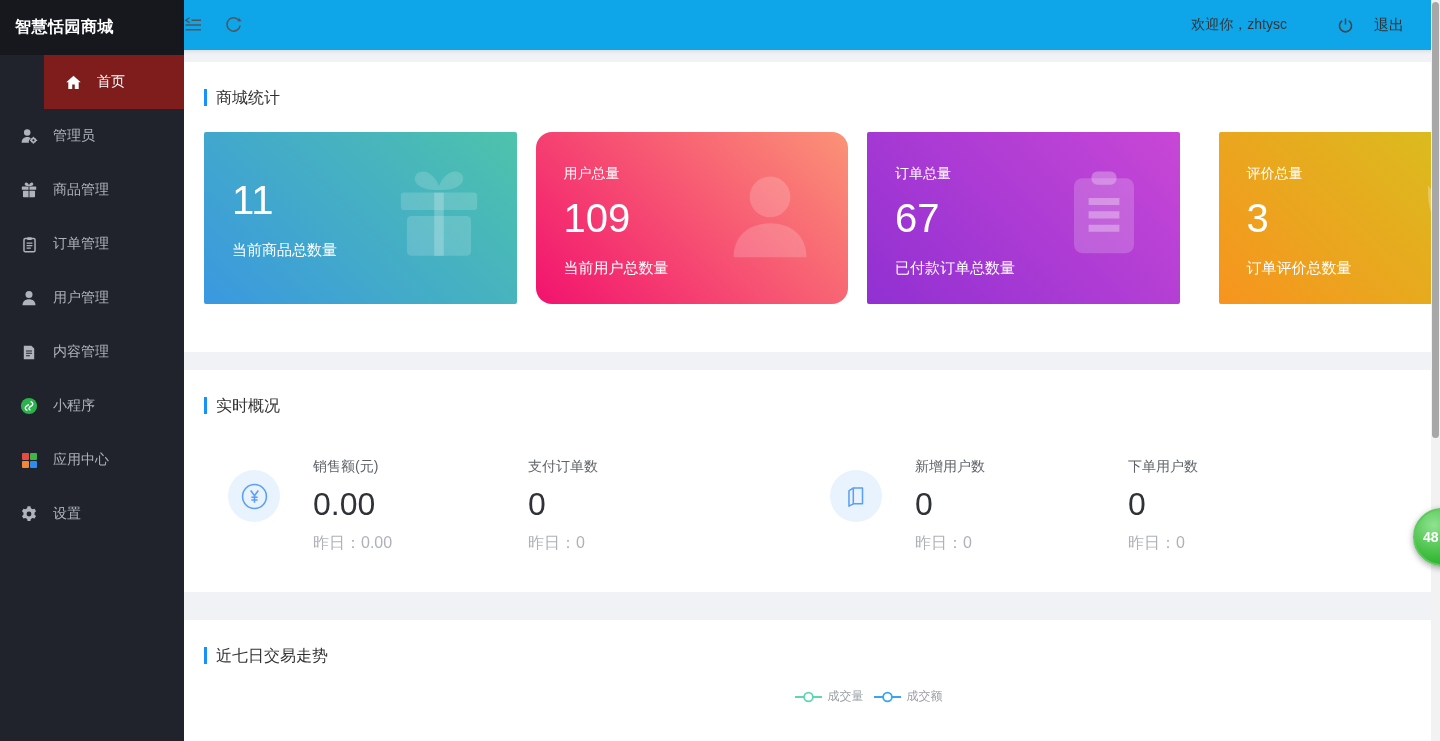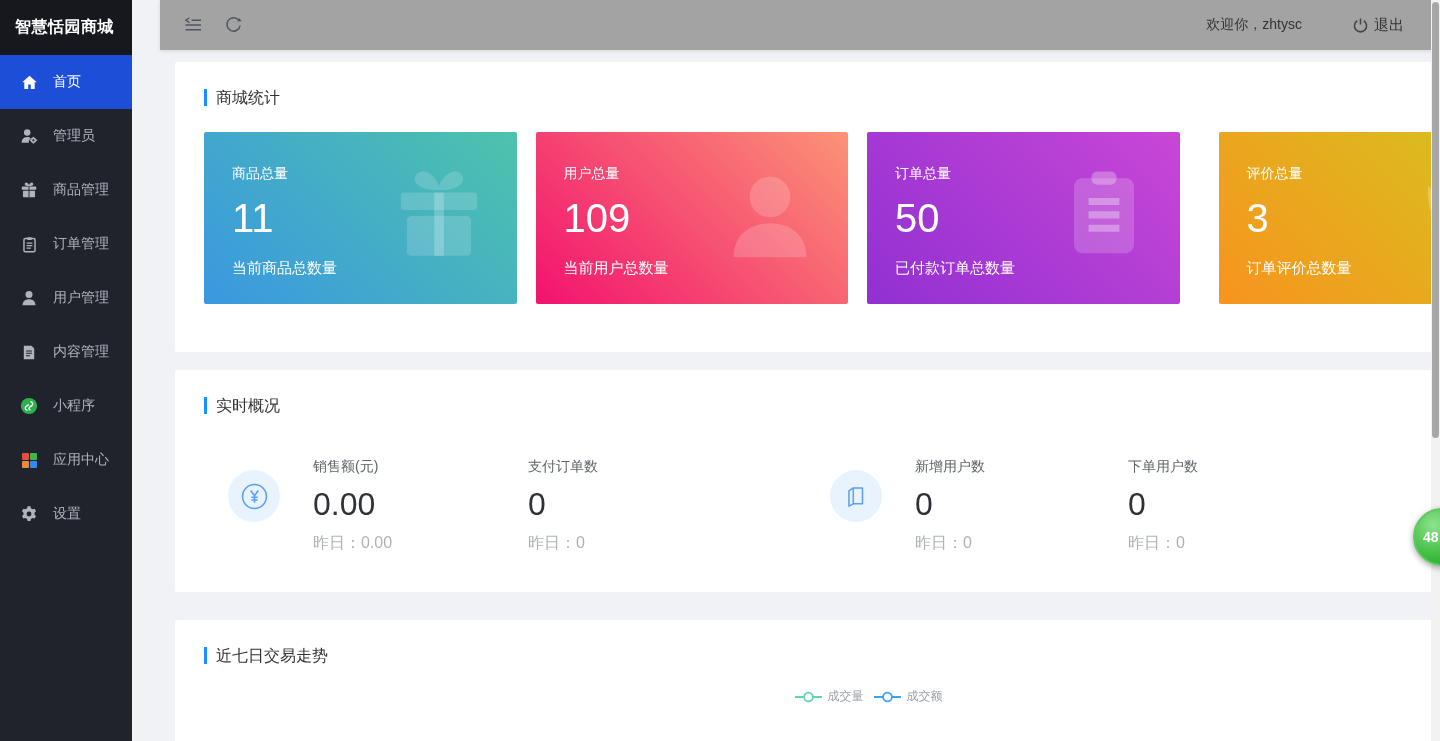--- a/index.html
+++ b/index.html
@@ -4,55 +4,55 @@
 <style>
   * { margin:0; padding:0; box-sizing:border-box; }
   html,body { width:1440px; height:741px; }
   body {
     position:relative; overflow:hidden;
     background:#f0f2f5;
     font-family:"Liberation Sans","DejaVu Sans",sans-serif;
     color:#303133;
   }
   
-  .sidebar { position:absolute; left:0; top:0; width:132px; height:741px; background:#20232b; z-index:6; }
+  .sidebar { position:absolute; left:0; top:0; width:184px; height:741px; background:#20232b; z-index:6; }
   .logo { height:55px; background:#16181e; color:#fff; font-size:16px; font-weight:bold;
           display:flex; align-items:center; padding-left:15px; letter-spacing:.5px; }
   .menu-item { height:54px; display:flex; align-items:center; padding-left:20px;
                color:#aeb3bc; font-size:14px; cursor:pointer; }
   .menu-item .mi { width:18px; height:18px; margin-right:15px; display:flex; align-items:center; justify-content:center; }
-  .menu-item.active { background:#1d4ed8; color:#fff; }
+  .menu-item.active { background:#7f1d1d; color:#fff;margin-left:44px; }
   .mi svg { display:block; }
   .apps-grid { width:15px; height:15px; display:grid; grid-template-columns:7px 7px; grid-template-rows:7px 7px; gap:1.5px; }
   .apps-grid i { border-radius:1px; }
   
-  .topbar { position:absolute; left:160px; top:0; right:0; height:50px; background:#a3a3a3;
+  .topbar { position:absolute; left:160px; top:0; right:0; height:50px; background:#0ea5e9;
             box-shadow:0 1px 4px rgba(0,21,41,.12); display:flex; align-items:center;
             padding:0 36px 0 22px; z-index:5; }
   .tb-icon { width:22px; height:22px; display:flex; align-items:center; justify-content:center; cursor:pointer; margin-right:18px; }
   .tb-spacer { flex:1; }
   .welcome { font-size:14px; color:#333; margin-right:50px; }
-  .logout { display:flex; align-items:center; gap:5px; font-size:15px; color:#333; cursor:pointer; }
+  .logout { display:flex; align-items:center; gap:20px; font-size:15px; color:#333; cursor:pointer; }
   
   .panel { position:absolute; left:175px; width:1387px; background:#fff; border-radius:2px; }
   #panel-stats { top:62px; height:290px; }
   #panel-realtime { top:370px; height:222px;padding-left:32px; }
   #panel-trend { top:620px; height:220px; }
   .sec-title { position:absolute; left:29px; top:27px; font-size:16px; color:#303133;
                padding-left:9px; border-left:3px solid #1890ff; line-height:17px; }
   
   .cards { position:absolute; left:29px; right:31px; top:70px; display:flex; gap:19px; }
   .card { flex:1; height:172px; border-radius:2px; position:relative; color:#fff;
           padding:33px 0 0 28px; overflow:hidden; cursor:pointer; }
   .card .ct { font-size:14px; }
   .card .cv { font-size:40px; line-height:1; margin-top:15px; font-weight:400; }
   .card .cs { font-size:15px; margin-top:21px; }
   .card .big { position:absolute; right:26px; top:32px; }
   .c1 { background:linear-gradient(45deg,#3a98e0,#4ec3ab); }
-  .c2 { background:linear-gradient(45deg,#f2126e,#fb9377); }
+  .c2 { background:linear-gradient(45deg,#f2126e,#fb9377);border-radius:16px; }
   .c3 { background:linear-gradient(45deg,#9130d2,#c847d6); }
   .c4 { background:linear-gradient(45deg,#f7941e,#d4c51f);margin-left:20px; }
   
   .rt-circle { position:absolute; width:52px; height:52px; border-radius:50%; background:#e9f3fe; top:100px;
                display:flex; align-items:center; justify-content:center; }
   #rtc1 { left:53px; } #rtc2 { left:655px; }
   .rt-col { position:absolute; top:88px; }
   #col1 { left:138px; } #col2 { left:353px; } #col3 { left:740px; } #col4 { left:953px; }
   .rt-label { font-size:14px; color:#5f6368; }
   .rt-value { font-size:32px; color:#2f3338; margin-top:10px; }
@@ -203,21 +203,20 @@
       </svg>
     <span>退出</span>
   </span>
 </div>
 
 <div class="panel" id="panel-stats">
   <div class="sec-title">商城统计</div>
   <div class="cards">
 
     <div class="card c1">
-      <div class="ct">商品总量</div>
       <div class="cv">11</div>
       <div class="cs">当前商品总数量</div>
       <svg class="big" width="104" height="104" viewBox="0 0 24 24" fill="rgba(255,255,255,.16)">
           <path d="M11.2 6 C6.6 6 5.5 3.3 7.1 2.1 8.6 1 11 2.3 12 5.1 13 2.3 15.4 1 16.9 2.1 18.5 3.3 17.4 6 12.8 6 Z"></path>
           <rect x="3.2" y="6.6" width="17.6" height="4" rx=".7"></rect>
           <rect x="4.6" y="12" width="14.8" height="9.2" rx="1"></rect>
           <rect x="10.9" y="6.6" width="2.2" height="14.6" fill="rgba(255,255,255,.22)"></rect>
         </svg>
     </div>
 
@@ -226,21 +225,21 @@
       <div class="cv">109</div>
       <div class="cs">当前用户总数量</div>
       <svg class="big" width="104" height="104" viewBox="0 0 24 24" fill="rgba(255,255,255,.18)">
           <circle cx="12" cy="7.6" r="4.7"></circle>
           <path d="M3.6 21.5 c0-5 3.6-7.8 8.4-7.8 s8.4 2.8 8.4 7.8 Z"></path>
         </svg>
     </div>
 
     <div class="card c3">
       <div class="ct">订单总量</div>
-      <div class="cv">50</div>
+      <div class="cv">67</div>
       <div class="cs">已付款订单总数量</div>
       <svg class="big" width="100" height="100" viewBox="0 0 24 24">
           <rect x="4.8" y="3.4" width="14.4" height="18" rx="2" fill="rgba(255,255,255,.18)"></rect>
           <rect x="9" y="1.8" width="6" height="3.2" rx="1.4" fill="rgba(255,255,255,.28)"></rect>
           <path d="M8.3 9 h7.4 M8.3 12.2 h7.4 M8.3 15.4 h7.4" stroke="rgba(255,255,255,.32)" stroke-width="1.7"></path>
         </svg>
     </div>
 
     <div class="card c4">
       <div class="ct">评价总量</div>

